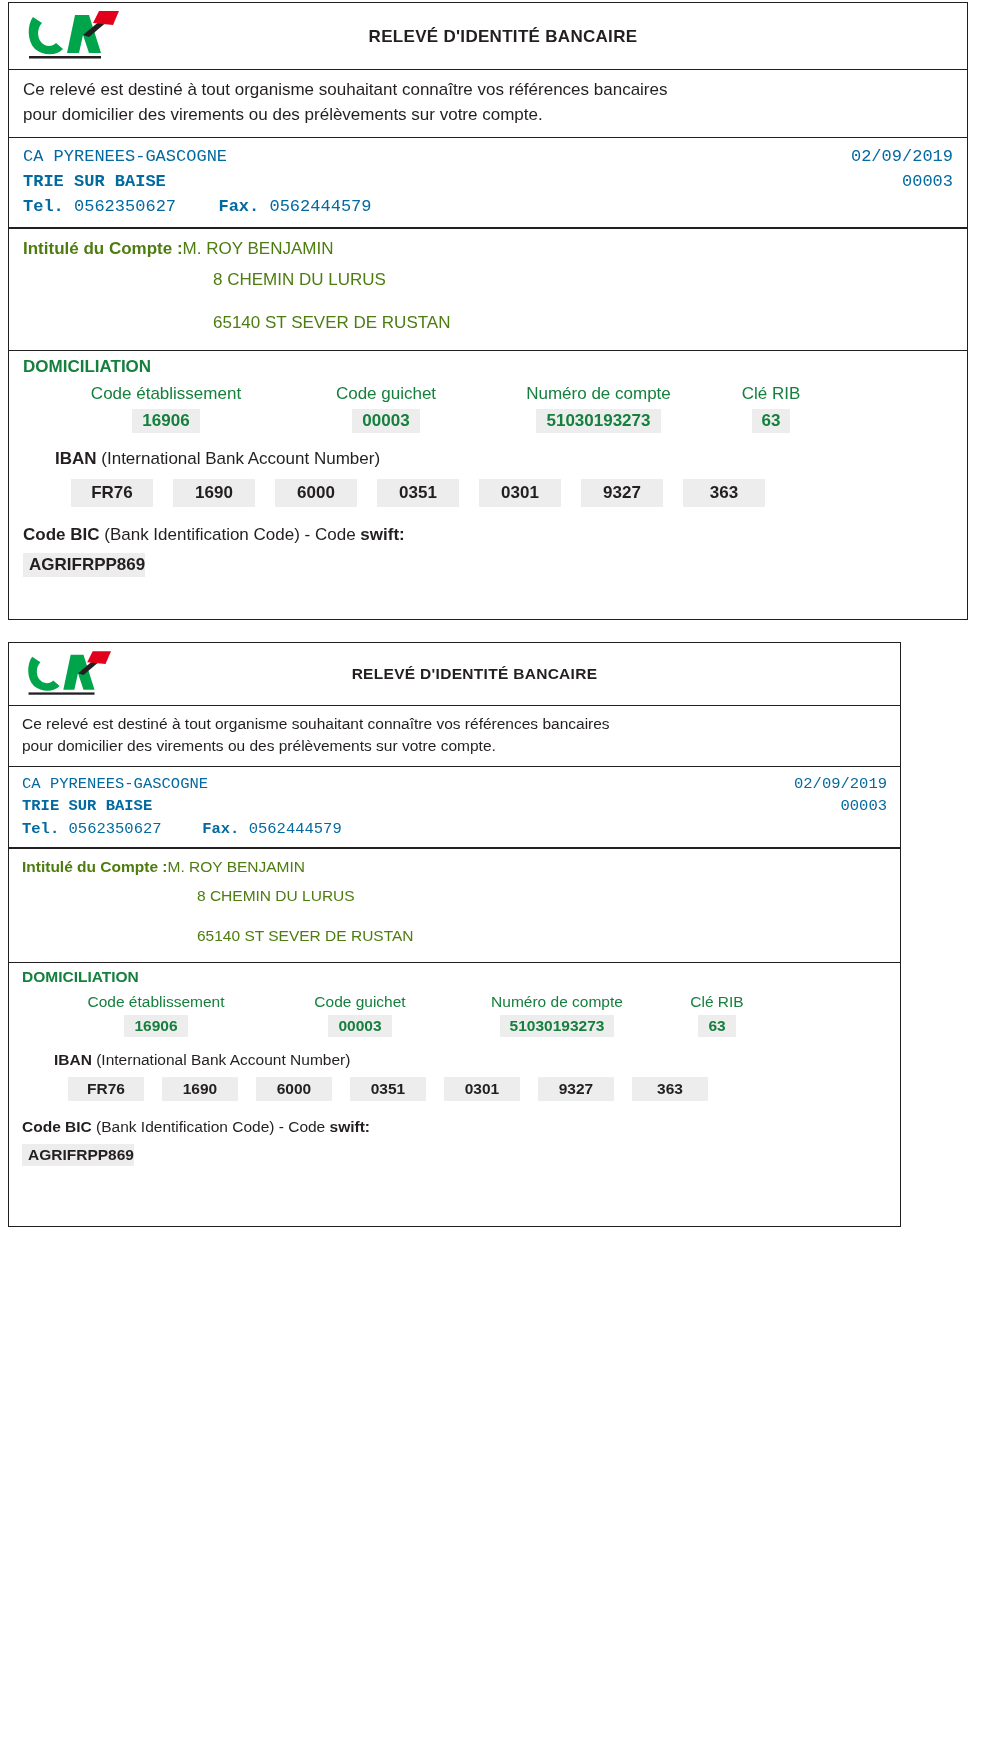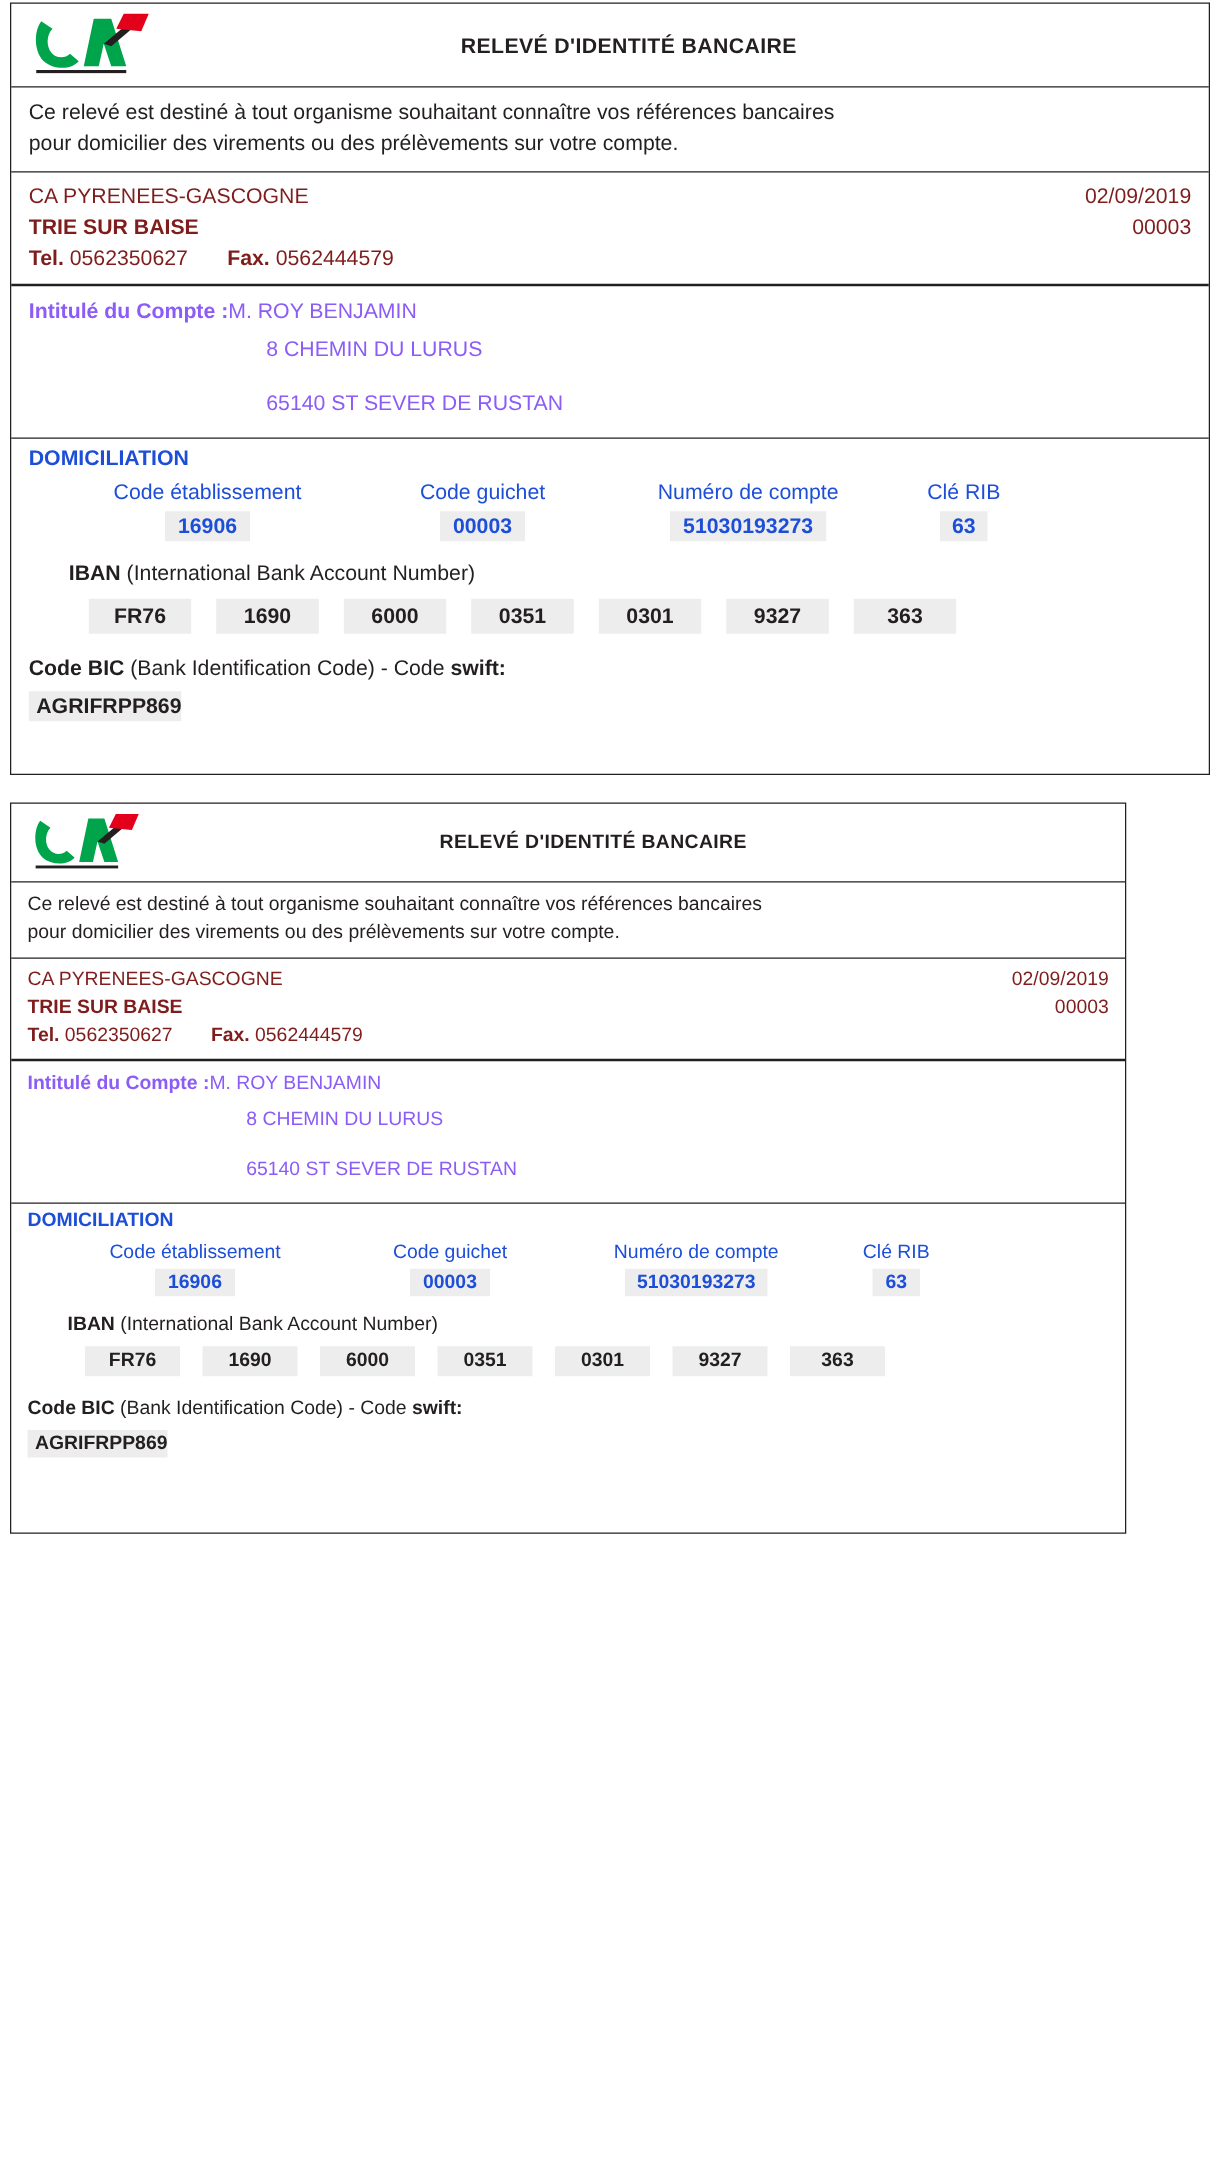--- a/index.html
+++ b/index.html
@@ -74,51 +74,52 @@
     line-height: 1.45;
     color: #231f20;
     padding: 8px 14px 10px 14px;
   }
   .rib-2 .blurb { font-size: 15.5px; padding: 7px 13px 8px 13px; }
 
   
   .bank {
     padding: 7px 14px 8px 14px;
     font-size: 17px;
-    color: #7f1d1d;
+    color: #0369a1;
+    font-family: Liberation Mono, monospace;
   }
   .rib-2 .bank { font-size: 15.5px; padding: 6px 13px 7px 13px; }
   .bank-row {
     display: flex;
     justify-content: space-between;
     align-items: baseline;
     line-height: 1.45;
   }
   .b { font-weight: bold; }
   .tel-line { line-height: 1.45; }
   .tel-line .gap { display:inline-block; width: 22px; }
 
   
   .holder {
     padding: 10px 14px 6px 14px;
     font-size: 17px;
-    color: #8b5cf6;
+    color: #4d7c0f;
   }
   .rib-2 .holder { font-size: 15.5px; padding: 9px 13px 5px 13px; }
   .holder-addr {
     padding-left: 190px;
     line-height: 2.5;
   }
   .rib-2 .holder-addr { padding-left: 175px; line-height: 2.6; }
 
   
   .dom {
     padding: 6px 14px 8px 14px;
     font-size: 17px;
-    color: #1d4ed8;
+    color: #15803d;
   }
   .rib-2 .dom { font-size: 15.5px; padding: 5px 13px 7px 13px; }
   .dom-title { font-weight: bold; }
   .dom-grid {
     display: flex;
     padding: 4px 0 0 18px;
   }
   .dom-col { text-align: center; }
   .dom-col.c0 { width: 250px; }
   .dom-col.c1 { width: 190px; }

